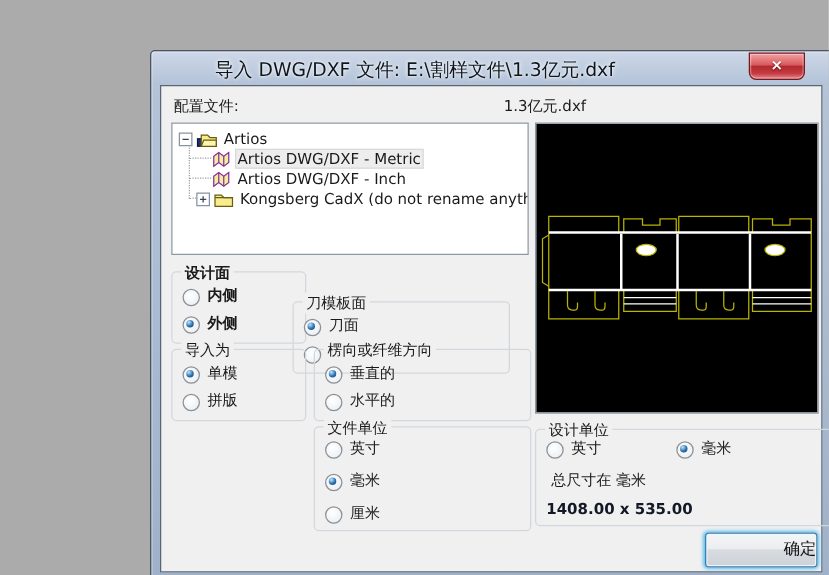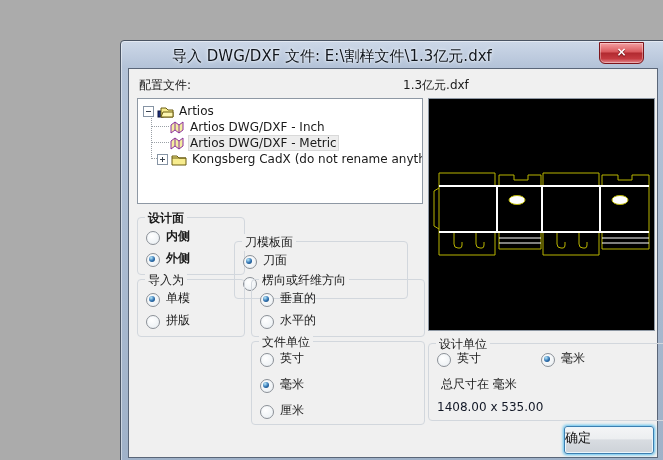--- a/index.html
+++ b/index.html
@@ -46,25 +46,25 @@
   .radio{width:12px;height:12px;border:1px solid #8b9097;border-radius:50%;flex:0 0 auto;
     background:radial-gradient(circle at 40% 35%,#ffffff 0%,#eef2f5 70%,#dfe5ea 100%);position:relative;}
   .opt.sel .radio::after{content:"";position:absolute;left:2px;top:2px;width:6px;height:6px;border-radius:50%;
     background:radial-gradient(circle at 35% 30%,#b9e9fb 0%,var(--radio_blue,#2d70b0) 55%,#123a66 100%);}
   .scale-label{position:absolute;left:8px;top:12px;}
   .scale-input{position:absolute;left:8px;top:36px;width:84px;height:18px;border:1px solid #abadb3;background:#fff;
     font-family:"DejaVu Sans","Liberation Sans",sans-serif;font-size:12px;padding:1px 4px;}
   .du-opt1{position:absolute;left:8px;top:8px;}
   .du-opt2{position:absolute;left:112px;top:8px;}
   .du-caption{position:absolute;left:12px;top:32px;}
-  .du-size{position:absolute;left:8px;top:56px;color:var(--size_text,#121826);}
+  .du-size{position:absolute;left:8px;top:56px;color:var(--size_text,#121826);font-weight:bold;}
   
   .ok-btn{position:absolute;left:435px;top:357px;width:88px;height:26px;border:1px solid #3c7fb1;border-radius:3px;
     background:linear-gradient(180deg,#f4f5f6 0%,#eceef0 45%,#d8dce1 50%,#cdd2d8 100%);
-    font-family:Liberation Mono, monospace;font-size:13px;color:#111;text-align:left;line-height:24px;cursor:pointer;
+    font-family:Liberation Serif, serif;font-size:13px;color:#111;text-align:right;line-height:24px;cursor:pointer;
     box-shadow:0 0 3px 1px var(--focus_glow,#5bc0ee),inset 0 0 0 1px #ebf6fc;}
 </style>
 </head>
 <body>
 
 <div class="dialog">
   <div class="titlebar">
     <span class="title-text">导入 DWG/DXF 文件: E:\割样文件\1.3亿元.dxf</span>
     <div class="close-btn">
       <span>×</span>
@@ -85,34 +85,34 @@
         <div class="trow" style="padding-left:5px;">
           <span class="expander minus"></span>
           <svg class="ticon" width="17" height="13">
             <rect x="1" y="6" width="5" height="6" fill="#1c2f78" stroke="#0c1540"></rect>
             <path d="M4,3 L9,3 L11,5 L16,5 L16,12 L4,12 Z" fill="#f7ec8e" stroke="#6b5c10"></path>
             <path d="M4,12 L6,7 L16,7 L16,12 Z" fill="#fdf6b0" stroke="#6b5c10"></path>
           </svg>
           <span class="lbl">Artios</span>
         </div>
 
+        <div class="trow sel" style="padding-left:32px;">
+          <svg class="ticon" width="15" height="13">
+            <path d="M1,4 L5,1 L9,4 L13,1 L13,9 L9,12 L5,9 L1,12 Z" fill="#f3eda0" stroke="#8b2fa0"></path>
+            <path d="M5,1 L5,9 M9,4 L9,12" fill="none" stroke="#8b2fa0"></path>
+          </svg>
+          <span class="lbl">Artios DWG/DXF - Metric</span>
+        </div>
+
         <div class="trow" style="padding-left:32px;">
           <svg class="ticon" width="15" height="13">
             <path d="M1,4 L5,1 L9,4 L13,1 L13,9 L9,12 L5,9 L1,12 Z" fill="#f3eda0" stroke="#8b2fa0"></path>
             <path d="M5,1 L5,9 M9,4 L9,12" fill="none" stroke="#8b2fa0"></path>
           </svg>
           <span class="lbl">Artios DWG/DXF - Inch</span>
-        </div>
-
-        <div class="trow sel" style="padding-left:32px;">
-          <svg class="ticon" width="15" height="13">
-            <path d="M1,4 L5,1 L9,4 L13,1 L13,9 L9,12 L5,9 L1,12 Z" fill="#f3eda0" stroke="#8b2fa0"></path>
-            <path d="M5,1 L5,9 M9,4 L9,12" fill="none" stroke="#8b2fa0"></path>
-          </svg>
-          <span class="lbl">Artios DWG/DXF - Metric</span>
         </div>
 
         <div class="trow" style="padding-left:19px;">
           <span class="expander plus"></span>
           <svg class="ticon" width="16" height="13">
             <path d="M1,3 L6,3 L8,5 L15,5 L15,12 L1,12 Z" fill="#f7ec8e" stroke="#6b5c10"></path>
             <path d="M1,5 L15,5" stroke="#6b5c10" fill="none"></path>
           </svg>
           <span class="lbl">Kongsberg CadX (do not rename anything)</span>
         </div>

